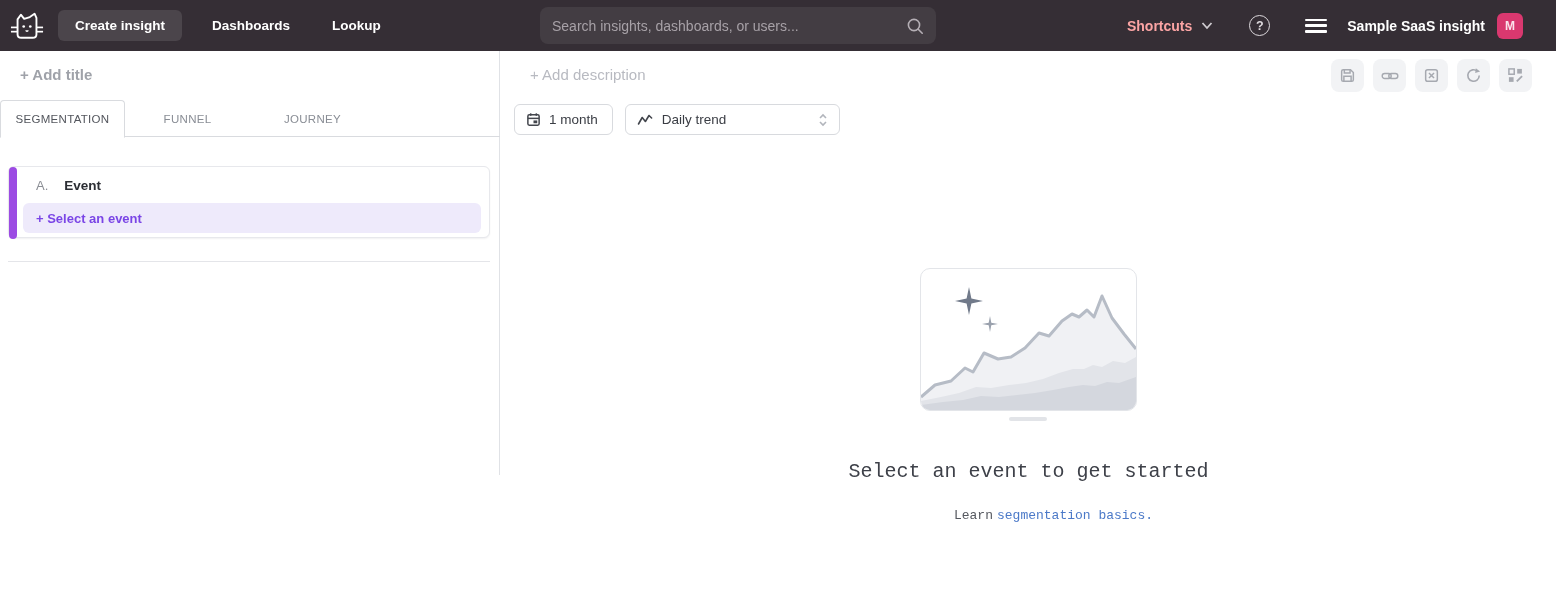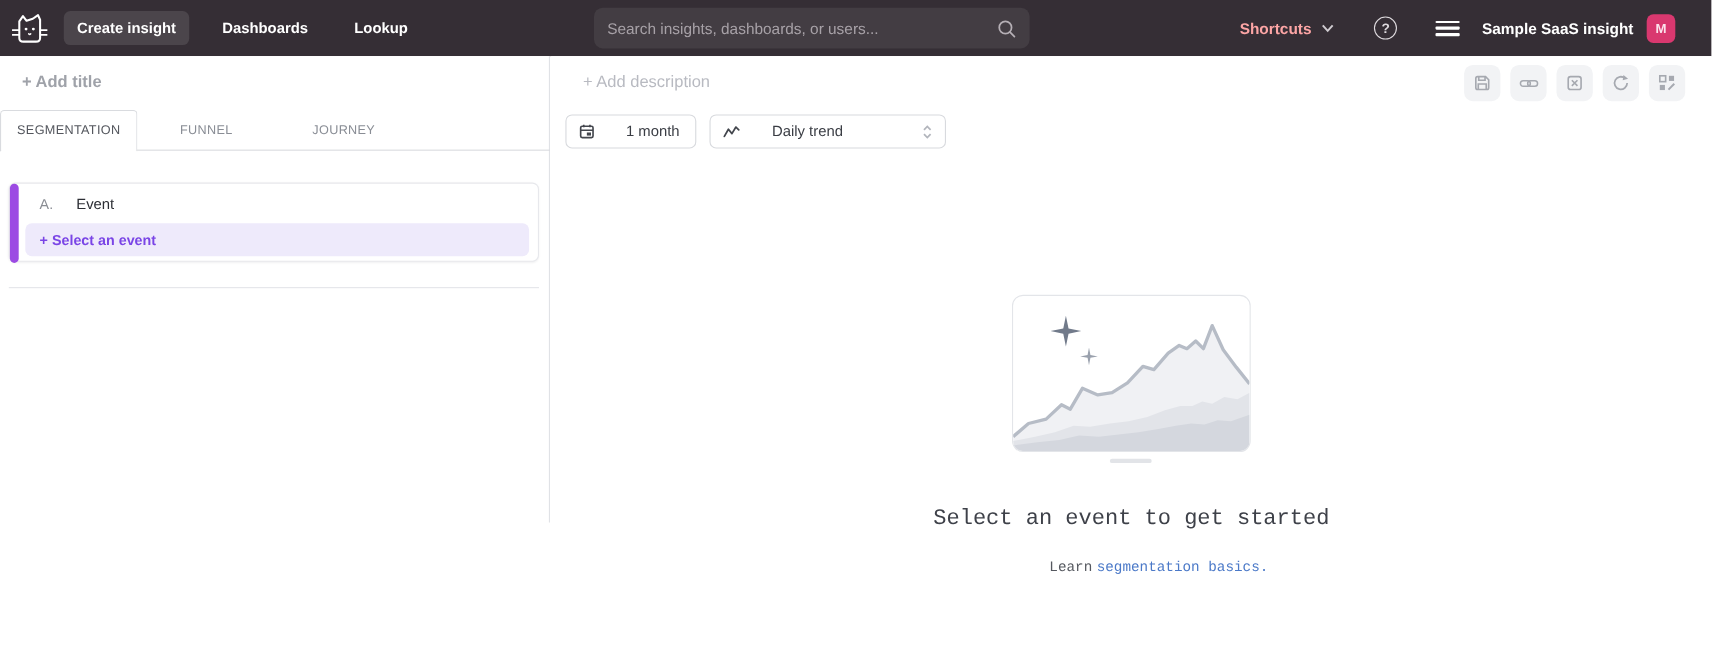--- a/index.html
+++ b/index.html
@@ -2,21 +2,21 @@
 <html><head>
 <meta charset="utf-8">
 <style>
   * { margin:0; padding:0; box-sizing:border-box; }
   html,body { width:1556px; height:597px; background:#fff; font-family:"Liberation Sans", sans-serif; overflow:hidden; }
   .app { position:relative; width:1556px; height:597px; background:#fff; }
 
   
   .nav { position:absolute; left:0; top:0; width:1556px; height:51px; background:#352e35; display:flex; align-items:center; }
   .logo { margin-left:9px; width:36px; height:36px; display:flex; align-items:center; justify-content:center; cursor:pointer; }
-  .nav-btn { margin-left:13px; height:31px; padding:0 12px; background:#4b454b; border:none; border-radius:6px;
+  .nav-btn { margin-left:13px; height:31px; padding:0 17px; background:#4b454b; border:none; border-radius:6px;
              color:#fff; font-weight:bold; font-size:13.5px; cursor:pointer; font-family:inherit; }
   .nav-link { margin-left:30px; color:#fff; font-weight:bold; font-size:13.5px; cursor:pointer; }
   .nav-link.lookup { margin-left:42px; }
 
   .searchbar { position:absolute; left:540px; top:7px; width:396px; height:37px; background:#433d43; border-radius:8px;
                display:flex; align-items:center; padding:0 12px; }
   .searchbar input { flex:1; background:transparent; border:none; outline:none; color:#ddd8dd; font-size:14px; font-family:inherit; }
   .searchbar input::placeholder { color:#a7a1a7; }
   .search-icon { width:18px; height:18px; flex:0 0 auto; }
 
@@ -39,32 +39,32 @@
   .tab { width:125px; height:37px; display:flex; align-items:center; justify-content:center;
          font-size:11.5px; letter-spacing:.3px; color:#898d95; cursor:pointer; }
   .tab.active { background:#fff; border:1px solid #d9dbdf; border-bottom:1px solid #fff; border-radius:4px 4px 0 0;
                 color:#53565d; margin-bottom:-1px; height:38px; }
 
   .event-card { position:absolute; left:8px; top:115px; width:482px; height:72px; background:#fff;
                 border:1px solid #e7e8ec; border-radius:6px; box-shadow:0 1px 2px rgba(20,20,40,.06); }
   .accent-bar { position:absolute; left:0; top:0; width:8px; height:72px; background:#9c4be3; border-radius:4px; }
   .event-row { position:absolute; left:27px; top:11px; display:flex; align-items:center; }
   .event-letter { font-size:13px; color:#8a8d94; }
-  .event-title { margin-left:21px; font-size:13.5px; font-weight:normal; color:#2c2e34; }
+  .event-title { margin-left:16px; font-size:13.5px; font-weight:bold; color:#2c2e34; }
   .select-event { position:absolute; left:14px; right:8px; top:36px; height:30px; background:#eeeafb; border-radius:6px;
                   display:flex; align-items:center; padding-left:13px; font-size:13px; font-weight:bold; color:#7a45e6; cursor:pointer; }
   .card-divider { position:absolute; left:8px; top:210px; width:482px; height:1px; background:#e4e5e9; }
 
   
   .main-panel { position:absolute; left:501px; top:51px; width:1055px; height:546px; background:#fff; }
   .add-desc { position:absolute; left:29px; top:15px; font-size:15px; color:#b8bac1; cursor:text; }
 
   .controls { position:absolute; left:13px; top:53px; display:flex; }
   .ctrl { height:31px; background:#fff; border:1px solid #d8dade; border-radius:6px; display:flex; align-items:center;
-          font-size:13.5px; color:#3a3d44; cursor:pointer;gap:20px; }
+          font-size:13.5px; color:#3a3d44; cursor:pointer; }
   .date-btn { padding:0 14px 0 11px; }
   .date-btn svg { margin-right:8px; }
   .trend-select { margin-left:12px; width:215px; padding:0 10px 0 11px; }
   .trend-select svg.g { margin-right:9px; }
   .trend-select .spacer { flex:1; }
 
   .toolbar { position:absolute; top:8px; right:24px; display:flex; gap:9px; }
   .tool-btn { width:33px; height:33px; background:#f2f3f5; border:none; border-radius:8px; display:flex;
               align-items:center; justify-content:center; color:#a6a9b0; cursor:pointer; }
 

